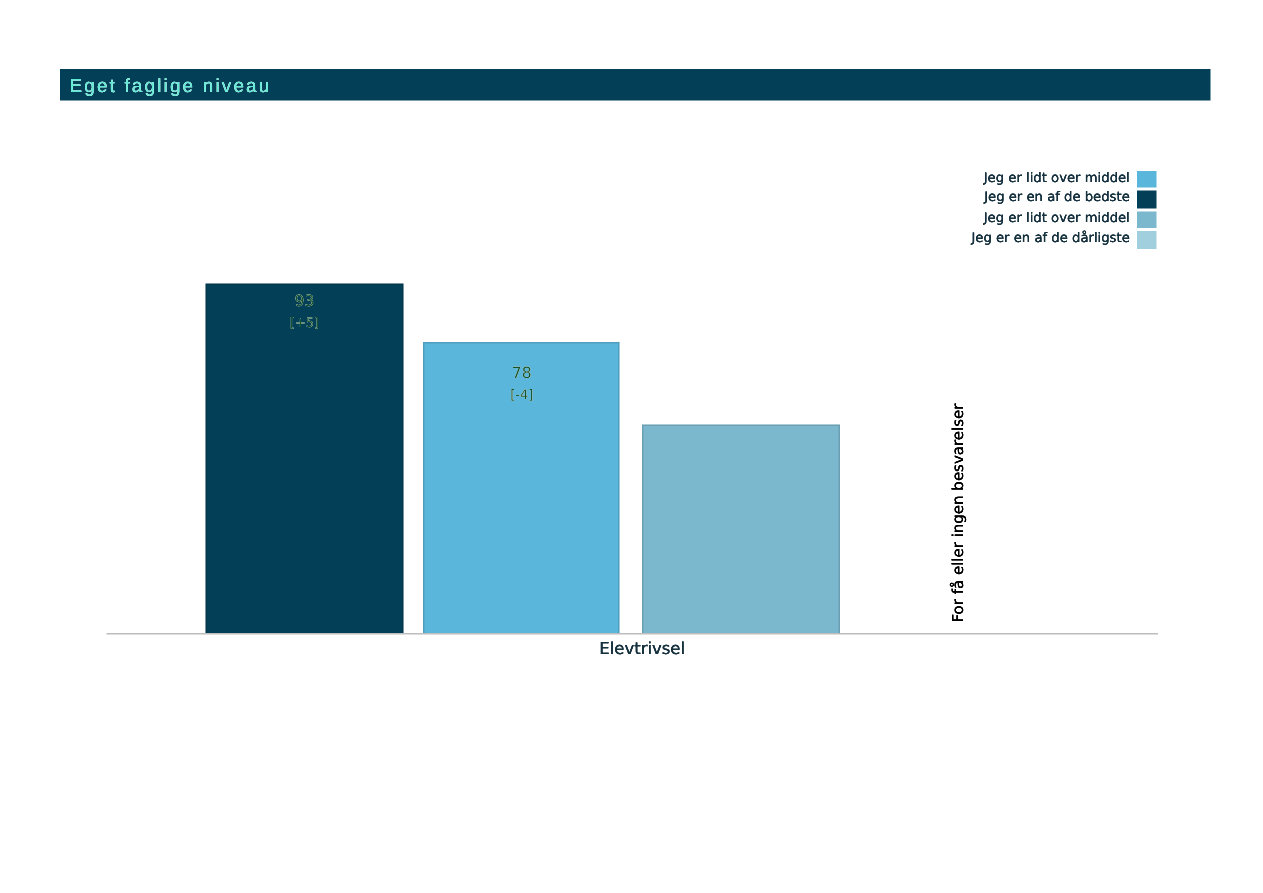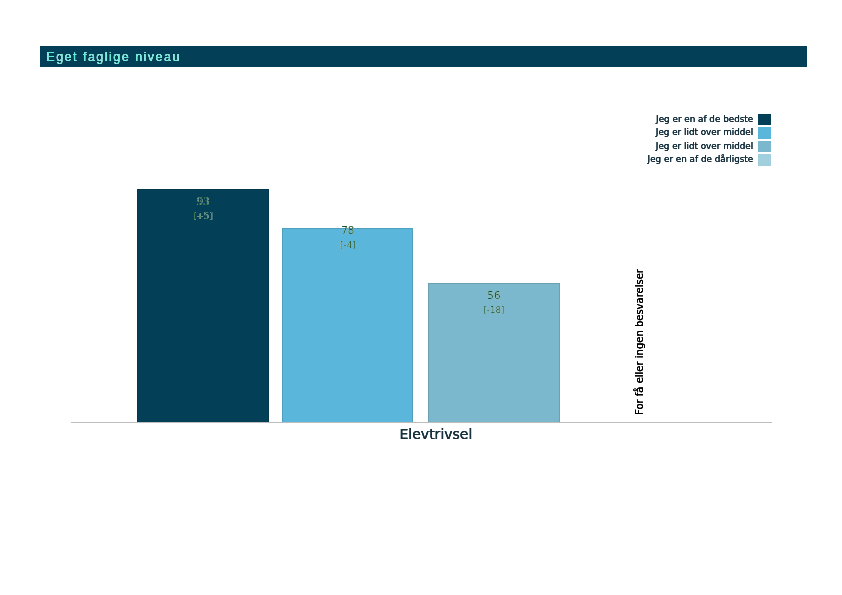--- a/index.html
+++ b/index.html
@@ -68,30 +68,30 @@
   #bar-2 { left: 428.1px; width: 131.7px; height: 139px; }
 
   .bar-label {
     position: absolute;
     text-align: center;
     color: #14532d;
     white-space: nowrap;
     text-shadow: 0 0 0.4px #ffffff, 0 0 0.4px #ffffff;
   }
   #bar-label-0 { left: 137px;   top: 195.2px; width: 132px; }
-  #bar-label-1 { left: 282.2px; top: 224px; width: 131.3px; }
+  #bar-label-1 { left: 282.2px; top: 243px; width: 131.3px; }
   #bar-label-2 { left: 428.1px; top: 289.1px; width: 131.7px; }
   .bar-value { font-size: 10.4px; line-height: 12px; }
   .bar-delta { font-size: 8.7px;  line-height: 12px; margin-top: 3px; }
 
   #x-axis-label {
     position: absolute;
     left: 399.5px;
     top: 426.3px;
-    font-size: 14px;
+    font-size: 11px;
     color: #17323f;
     white-space: nowrap;
     text-shadow: 0 0 0.4px #17323f, 0 0 0.4px #17323f;
   }
   #no-answer-label {
     position: absolute;
     left: 634.3px;
     top: 414.6px;
     font-size: 10px;
     color: #000000;
@@ -146,37 +146,33 @@
     <div id="bar-2" class="bar" style="background: rgb(123, 184, 205);"></div>
 
     <div id="bar-label-0" class="bar-label">
       <div class="bar-value">93</div>
       <div class="bar-delta">[+5]</div>
     </div>
     <div id="bar-label-1" class="bar-label">
       <div class="bar-value">78</div>
       <div class="bar-delta">[-4]</div>
     </div>
-    <div id="bar-label-2" class="bar-label">
-      <div class="bar-value">56</div>
-      <div class="bar-delta">[-18]</div>
-    </div>
 
     <div id="x-axis-label">Elevtrivsel</div>
     <div id="no-answer-label">For få eller ingen besvarelser</div>
   </div>
 
   <div id="legend">
     <div class="legend-row">
+      <span class="legend-text">Jeg er lidt over middel</span>
+      <span class="legend-swatch" id="legend-swatch-1" style="background: rgb(91, 182, 219);"></span>
+    </div>
+    <div class="legend-row">
       <span class="legend-text">Jeg er en af de bedste</span>
       <span class="legend-swatch" id="legend-swatch-0" style="background: rgb(3, 64, 88);"></span>
-    </div>
-    <div class="legend-row">
-      <span class="legend-text">Jeg er lidt over middel</span>
-      <span class="legend-swatch" id="legend-swatch-1" style="background: rgb(91, 182, 219);"></span>
     </div>
     <div class="legend-row">
       <span class="legend-text">Jeg er lidt over middel</span>
       <span class="legend-swatch" id="legend-swatch-2" style="background: rgb(123, 184, 205);"></span>
     </div>
     <div class="legend-row">
       <span class="legend-text">Jeg er en af de dårligste</span>
       <span class="legend-swatch" id="legend-swatch-3" style="background: rgb(162, 207, 222);"></span>
     </div>
   </div>

